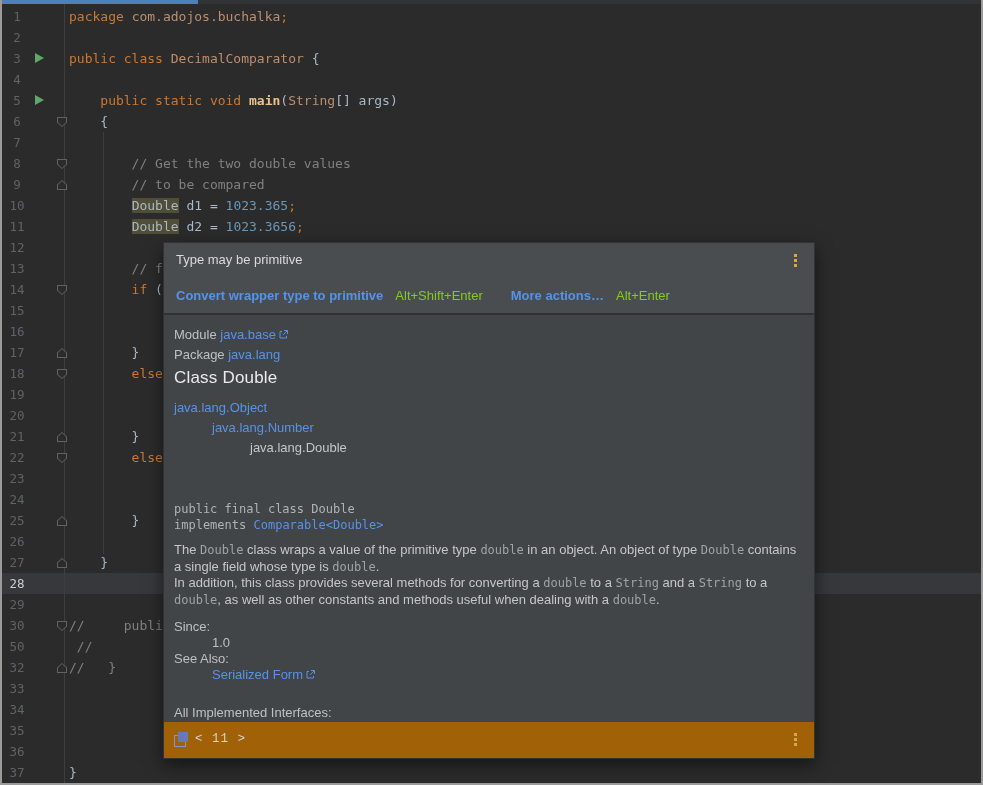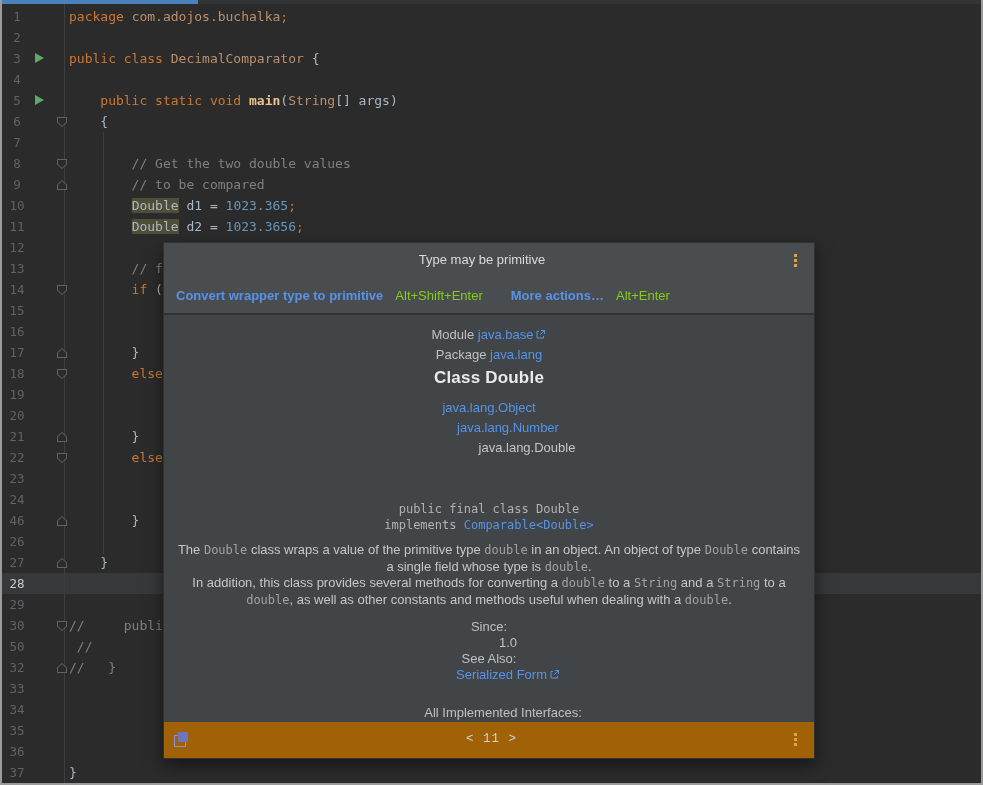--- a/index.html
+++ b/index.html
@@ -40,49 +40,49 @@
   .fold::before { content:""; position:absolute; inset:0; background:#606366; }
   .fold::after  { content:""; position:absolute; inset:1px; background:#2b2b2b; }
   .fold.down::before { clip-path:polygon(0 0,100% 0,100% 55%,50% 100%,0 55%); }
   .fold.down::after  { clip-path:polygon(0 0,100% 0,100% 52%,50% 100%,0 52%); }
   .fold.up::before   { clip-path:polygon(50% 0,100% 45%,100% 100%,0 100%,0 45%); }
   .fold.up::after    { clip-path:polygon(50% 0,100% 48%,100% 100%,0 100%,0 48%); }
 
   
   .popup { position:absolute; left:161px; top:238px; width:652px; height:517px;
            display:flex; flex-direction:column; border:1px solid #303234;
-           box-shadow:0 6px 16px rgba(0,0,0,.5);text-align:center; }
+           box-shadow:0 6px 16px rgba(0,0,0,.5); }
   .intention { background:#4a4d4f; padding:9px 12px 10px 12px; flex:0 0 auto; }
   .int-row1 { display:flex; align-items:flex-start; }
   .int-title { font-size:13px; color:#d8dadc; flex:1; }
   .int-row2 { display:flex; align-items:baseline; margin-top:20px; }
   .link { color:#5693e8; text-decoration:none; cursor:pointer; }
   .int-action { font-size:13px; font-weight:600; }
   .shortcut { font-size:13px; color:#84cc16; margin-left:12px; }
   .int-more { font-size:13px; font-weight:600; margin-left:28px; }
 
   .dots-btn { width:14px; height:16px; display:flex; justify-content:center; padding-top:2px; cursor:pointer; }
   .dots { width:3px; height:3px; background:#d9a741; box-shadow:0 5px #d9a741, 0 10px #d9a741; }
 
   .docbody { background:#424547; border-top:2px solid #2f3133; flex:1 1 auto;
              padding:10px 10px 0 10px; font-size:13px; color:#bdc0c2; overflow:hidden; }
   .doc-row { line-height:20px; }
   .doc-label { color:#bdc0c2; }
-  .doc-title { font-size:17px; font-weight:bold; color:#e8eaec; margin:3px 0 10px 0; letter-spacing:.2px; }
+  .doc-title { font-size:17px; font-weight:normal; color:#e8eaec; margin:3px 0 10px 0; letter-spacing:.2px; }
   .hier { line-height:20px; }
   .hier.l1 { padding-left:38px; }
   .hier.l2 { padding-left:76px; color:#c3c6c8; }
   .hier-block { margin-bottom:44px; }
   .mono { font-family:"DejaVu Sans Mono", monospace; font-size:12px; }
   .decl { line-height:15.5px; color:#adb3b8; }
   .desc { margin-top:9px; line-height:15.5px; color:#c4c6c8; }
   .desc .code { font-family:"DejaVu Sans Mono", monospace; font-size:12px; color:#9da3a6; }
   .dl { margin-top:11px; line-height:16px; }
   .dd { padding-left:38px; }
-  .impl { margin-top:22px; line-height:16px;margin-left:28px; }
+  .impl { margin-top:22px; line-height:16px; }
   .ext { margin-left:2px; vertical-align:-1px; }
 
   .docfooter { background:#a16207; flex:0 0 auto; height:36px; display:flex; align-items:center; padding:0 12px 2px 10px;font-family:Liberation Mono, monospace; }
   .book { position:relative; width:16px; height:14px; margin-right:5px; }
   .book::before { content:""; position:absolute; left:0; top:3px; width:10px; height:10px; border:1px solid #8a93d0; }
   .book::after  { content:""; position:absolute; left:4px; top:0; width:10px; height:10px; background:#6b76bd; }
   .version { color:#d0d2d4; font-size:12.5px; letter-spacing:1px; flex:1; }
 </style>
 </head>
 <body>
@@ -198,21 +198,21 @@
           </div>
           <div class="line" style="top: 464px;">
             <div class="lnum">23</div>
             <pre class="codeline"></pre>
           </div>
           <div class="line" style="top: 485px;">
             <div class="lnum">24</div>
             <pre class="codeline"></pre>
           </div>
           <div class="line" style="top: 506px;">
-            <div class="lnum">46</div>
+            <div class="lnum">25</div>
             <div class="fold up"></div>
             <pre class="codeline"><span class="t-d">        }</span></pre>
           </div>
           <div class="line" style="top: 527px;">
             <div class="lnum">26</div>
             <pre class="codeline"></pre>
           </div>
           <div class="line" style="top: 548px;">
             <div class="lnum">27</div>
             <div class="fold up"></div>

